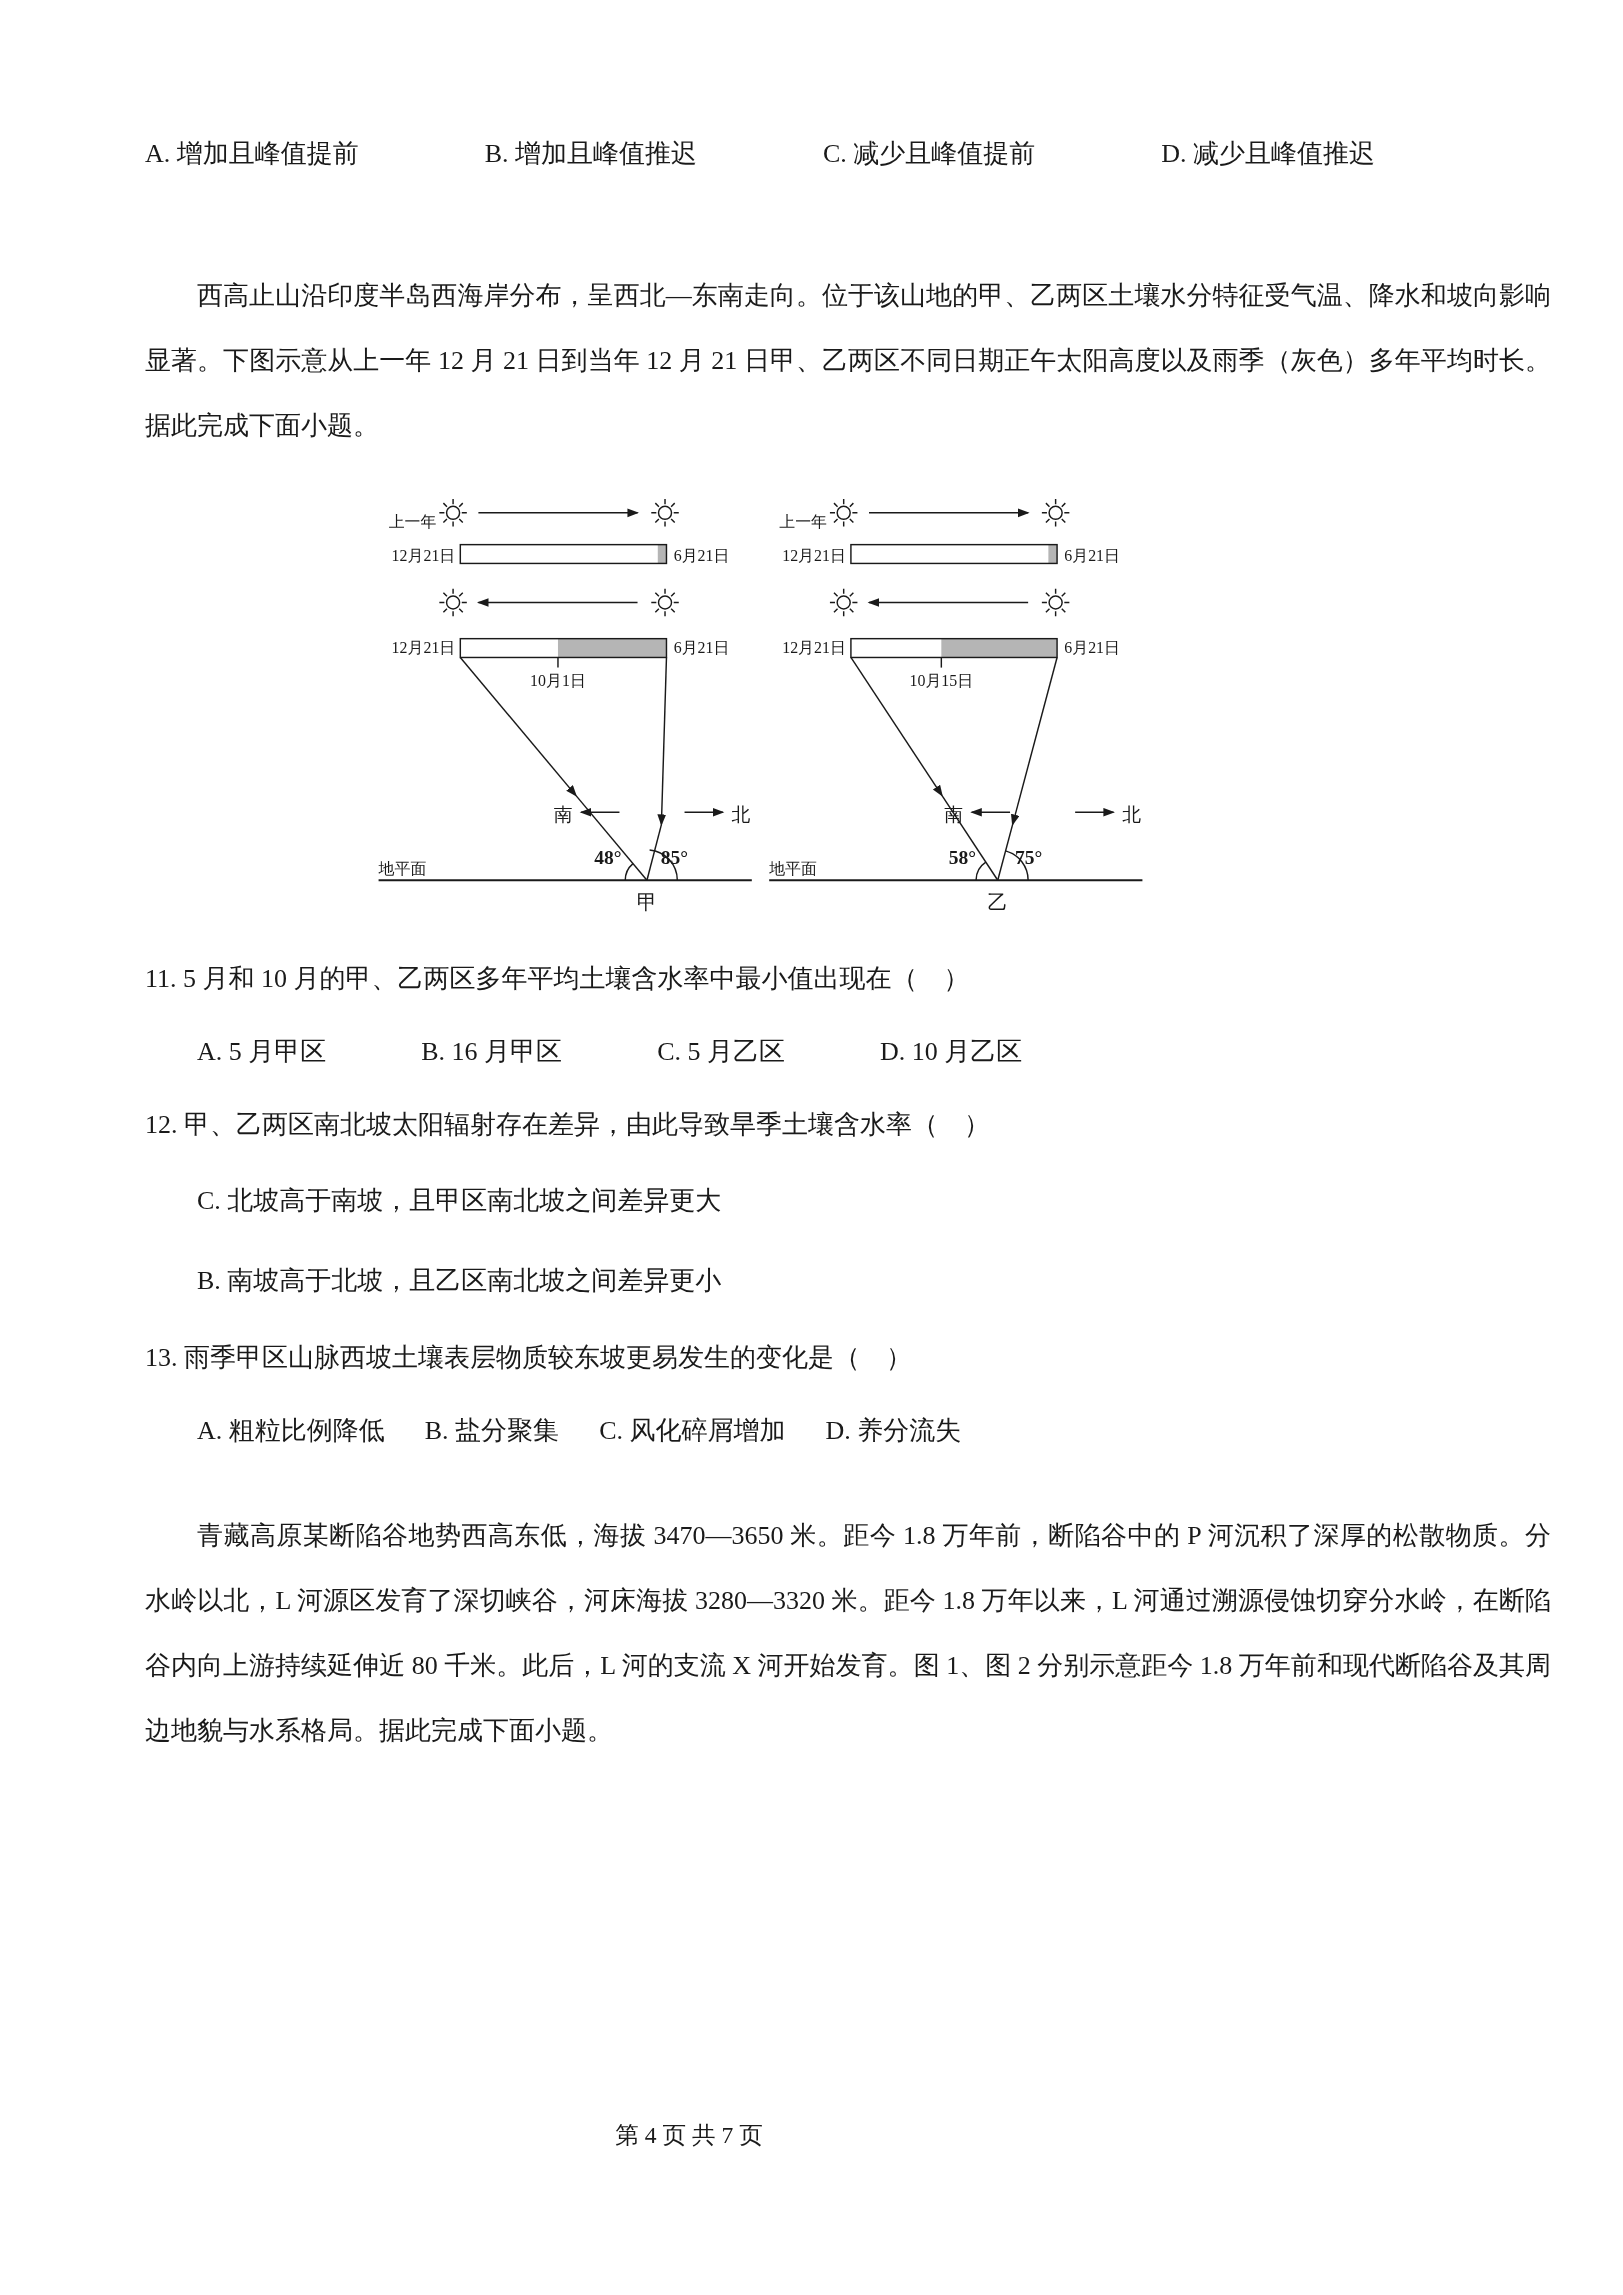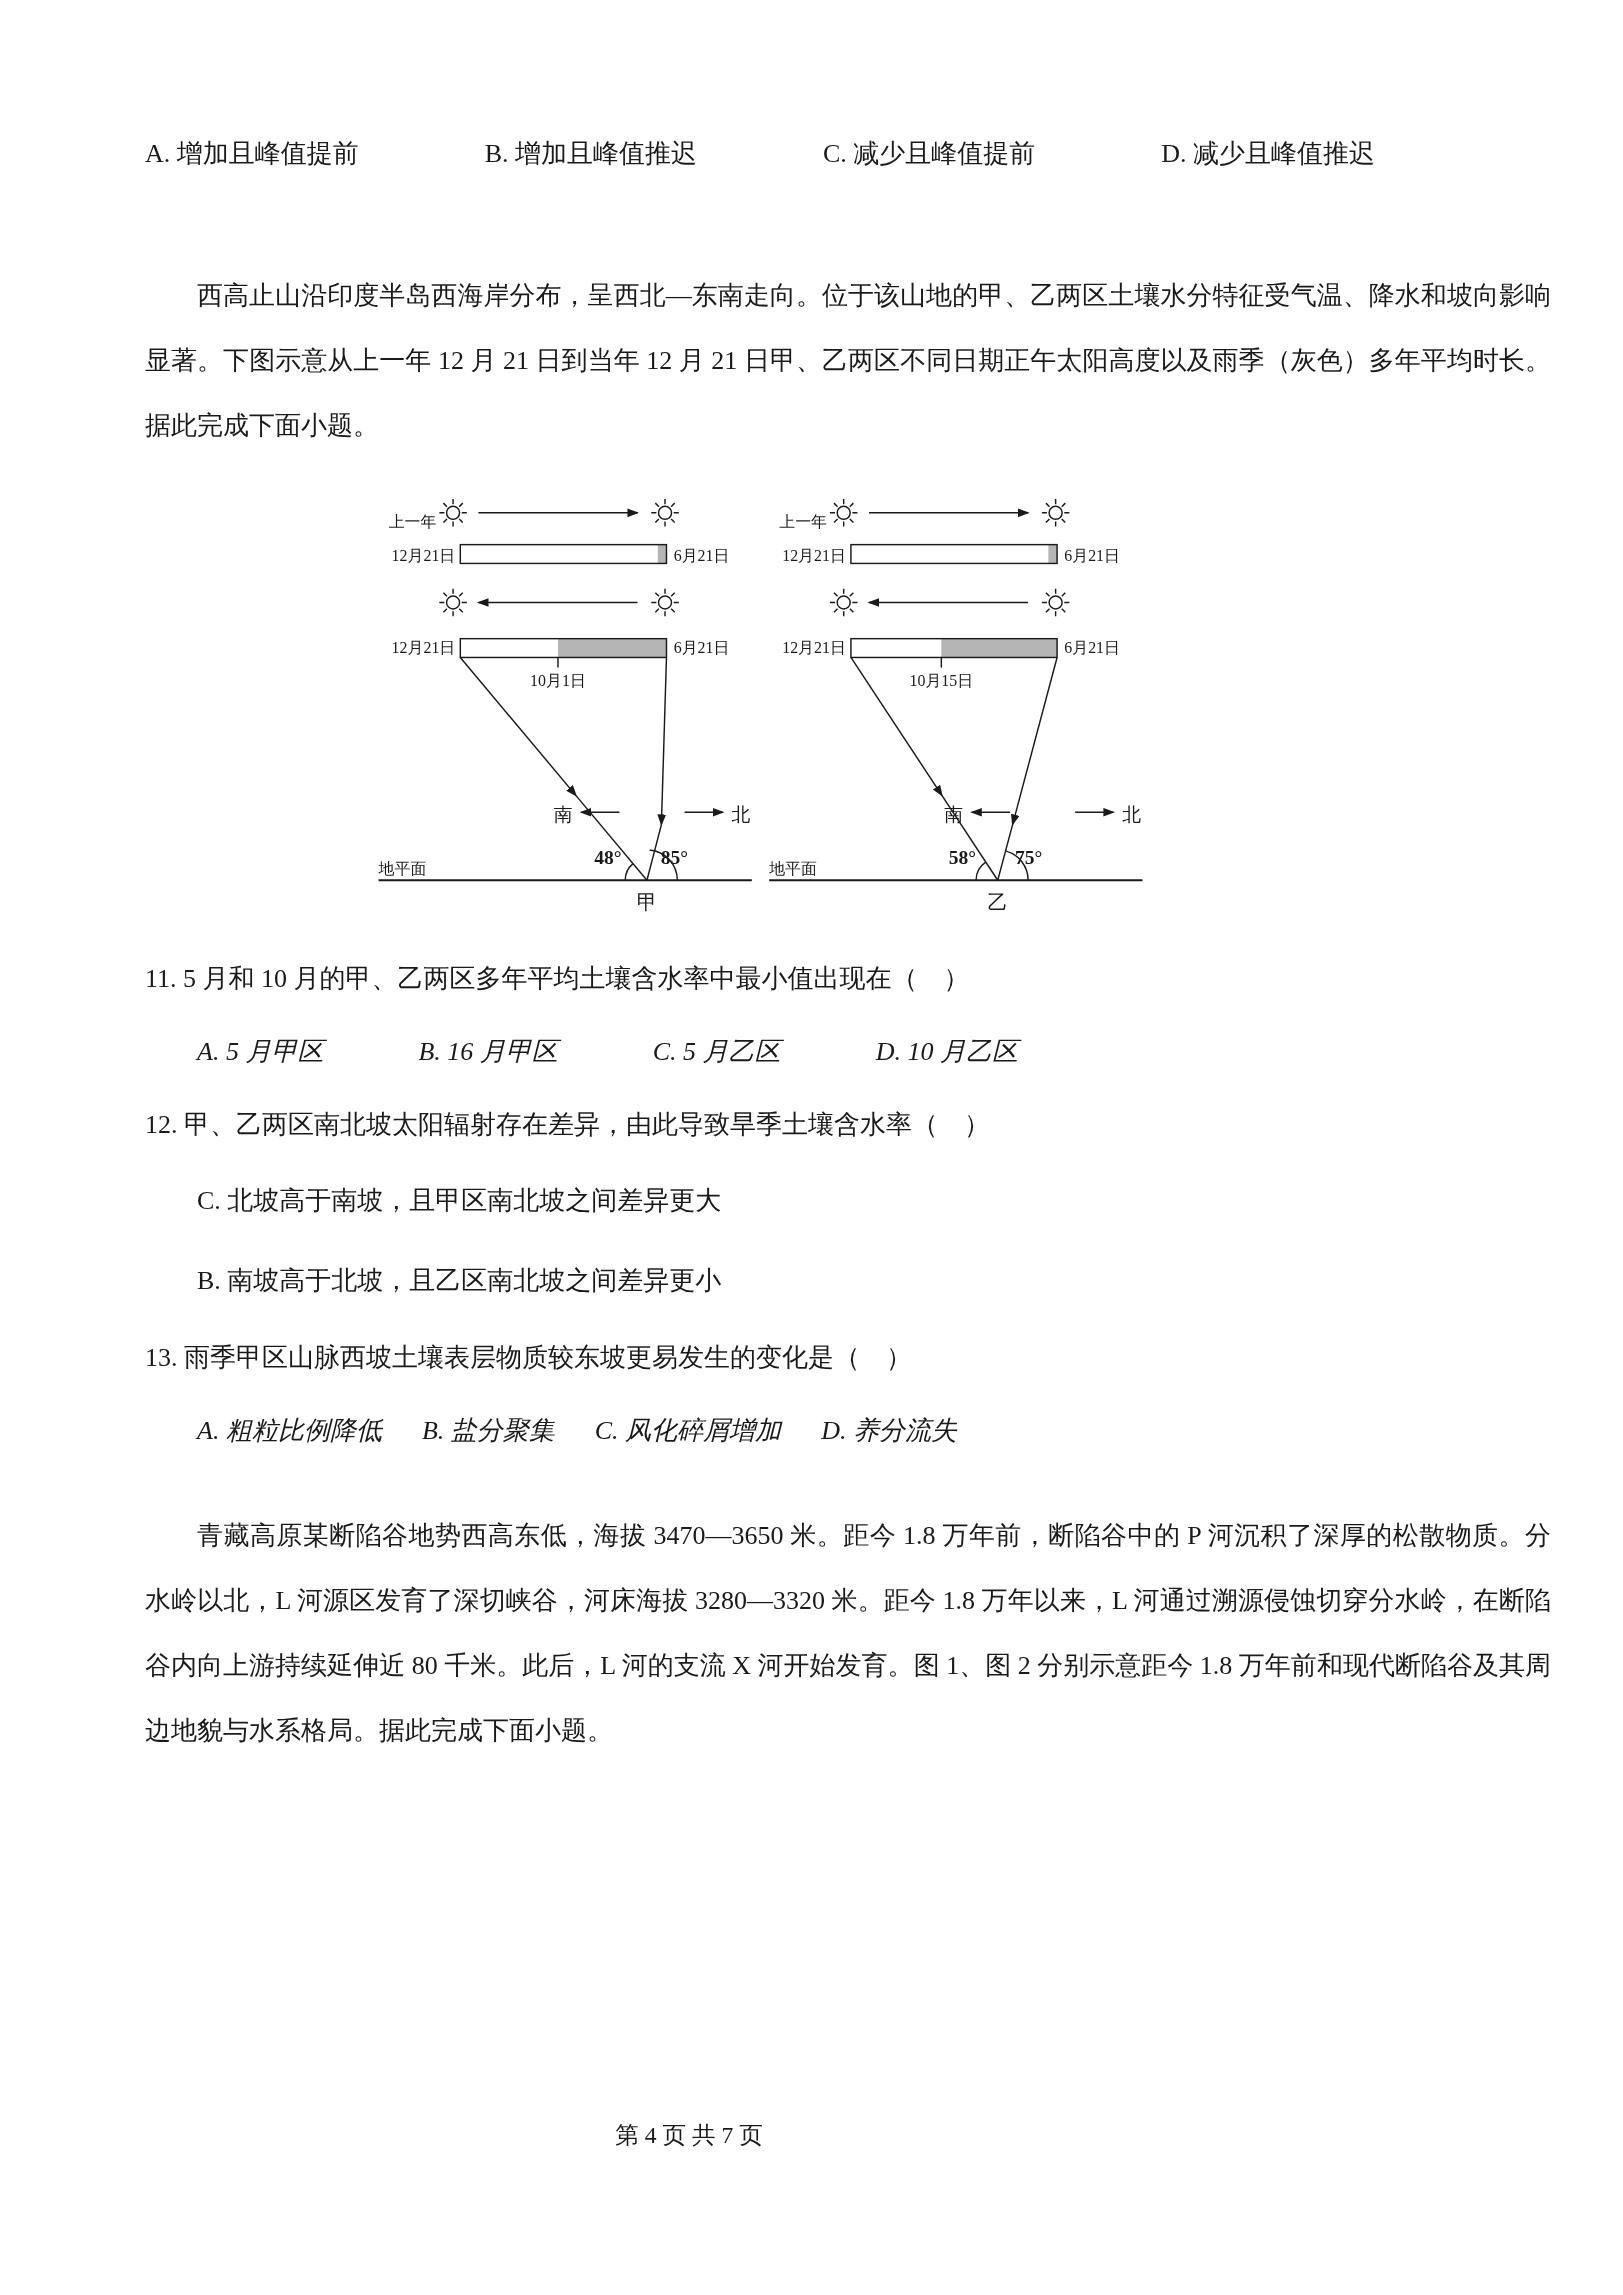--- a/index.html
+++ b/index.html
@@ -5,21 +5,21 @@
   html,body{margin:0;padding:0;background:#ffffff;}
   body{
     width:1623px;height:2295px;position:relative;box-sizing:border-box;
     padding:121px 72px 0 145px;
     color:#1a1a1a;
     font-family:"Liberation Serif","DejaVu Serif",serif;
     font-size:26px;
   }
   .opt-row{display:flex;line-height:65px;white-space:nowrap;}
   .opt-row-q10{width:1230px;justify-content:space-between;}
-  .opt-row-inline{padding-left:52px;gap:95px;line-height:73px;font-style:italic;}
+  .opt-row-inline{padding-left:52px;gap:95px;line-height:73px;}
   .opt-row-q13{gap:40px;}
   .passage{margin:0;text-align:justify;text-indent:52px;line-height:65px;}
   .p1{margin-top:77px;}
   .p2{margin-top:36px;}
   .diagram{margin-top:36px;margin-left:232px;width:767px;}
   .stem{line-height:73px;}
   .stem-q11{margin-top:6.5px;}
   .q12-opts div{padding-left:52px;line-height:80px;}
   .footer{position:absolute;top:2119px;left:0;width:1378px;text-align:center;font-size:23.6px;}
   svg text{font-family:"Liberation Serif","DejaVu Serif",serif;font-size:22px;fill:#1a1a1a;}

